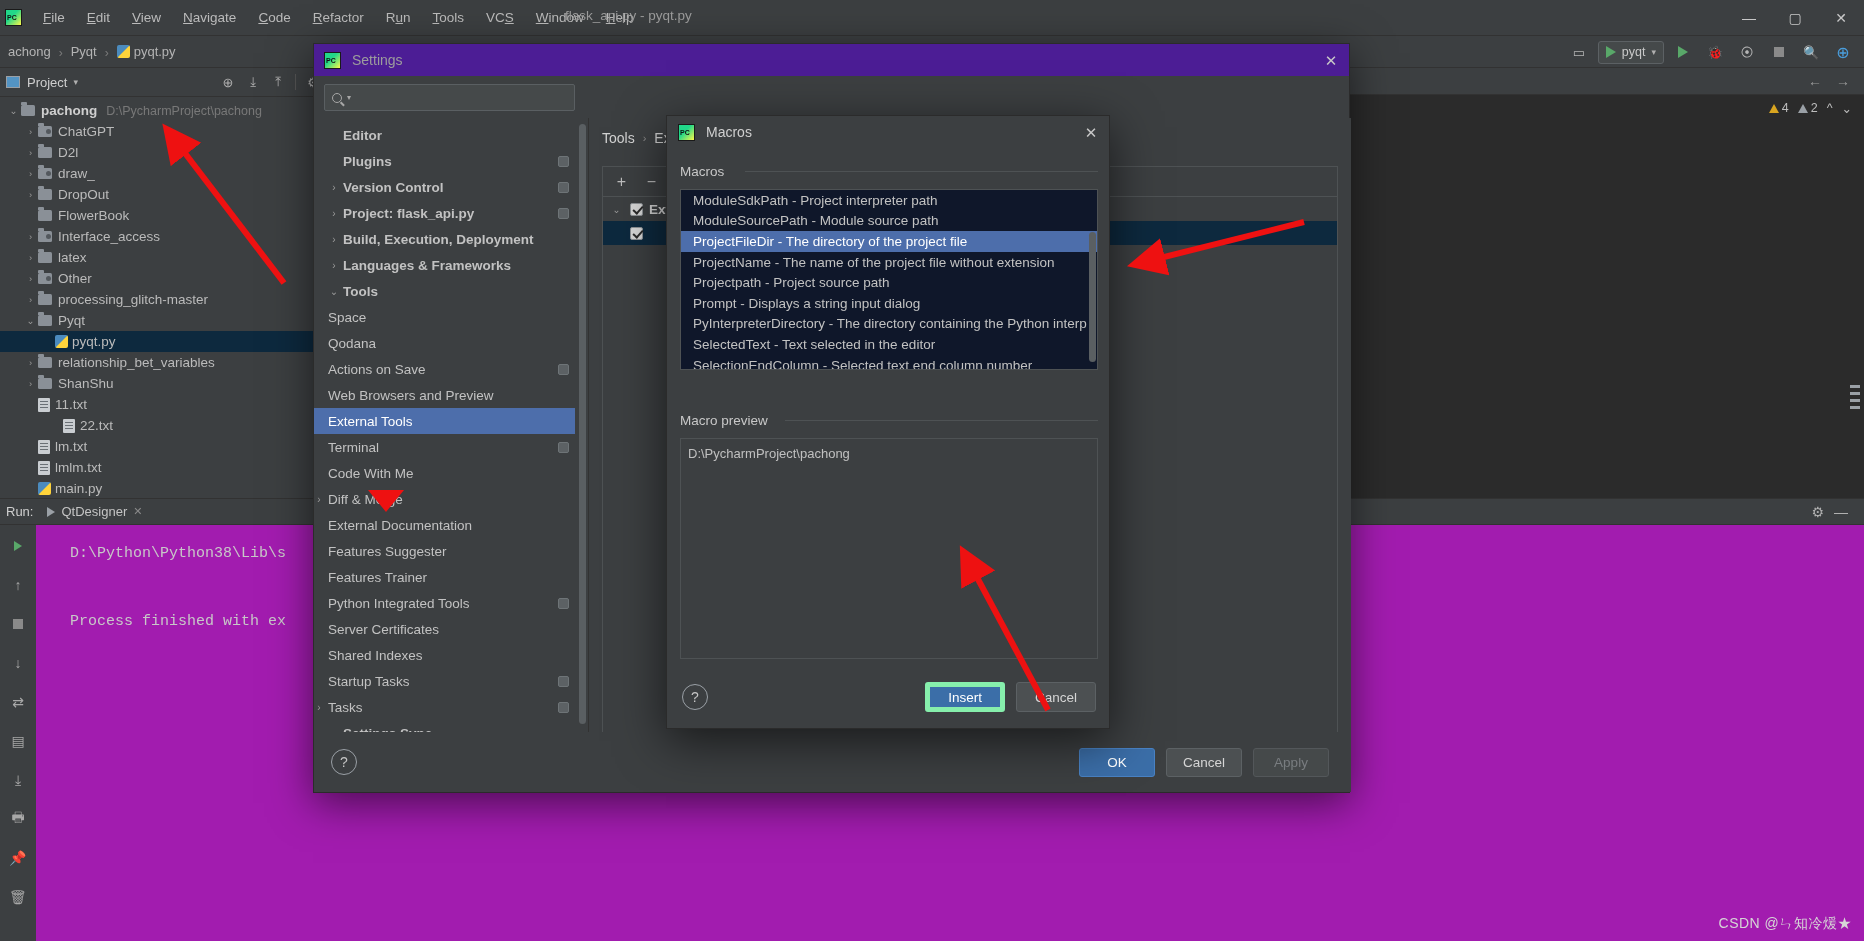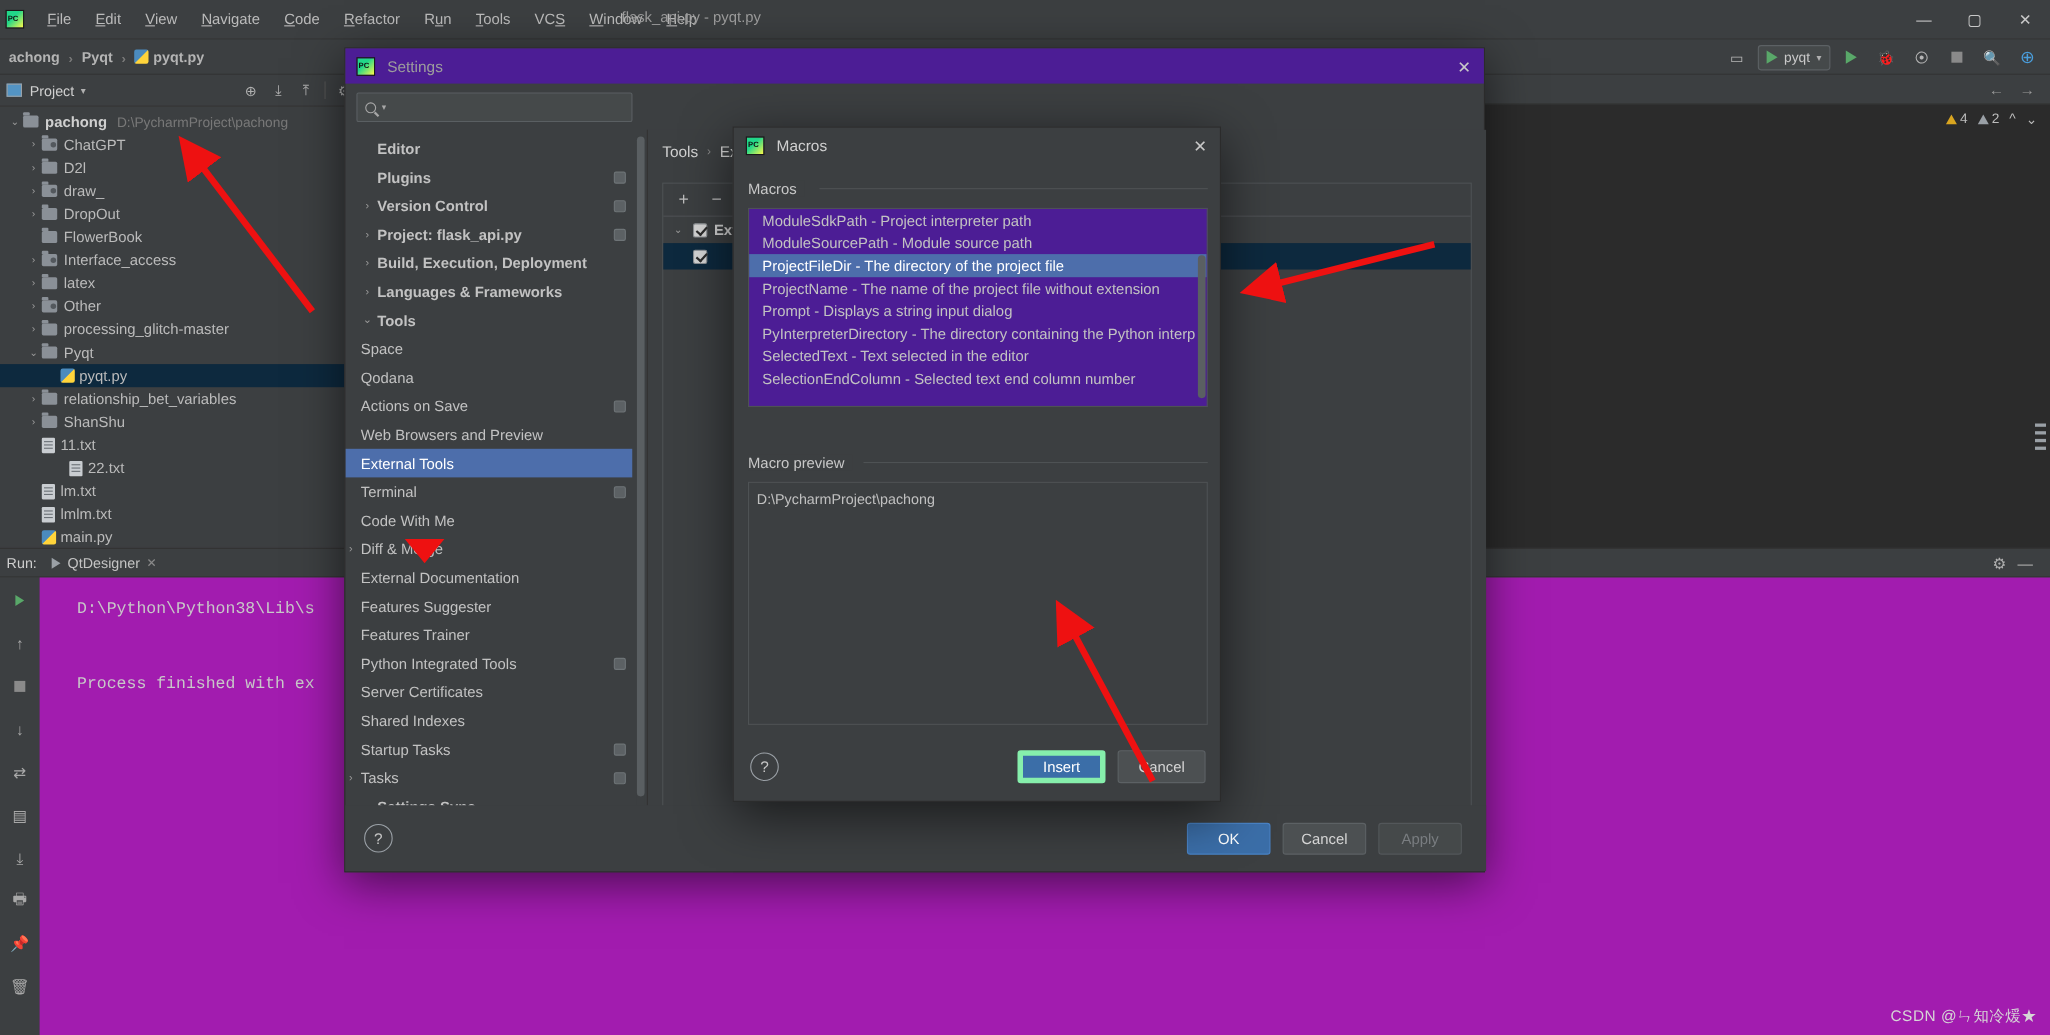--- a/index.html
+++ b/index.html
@@ -45,21 +45,21 @@
     width:46px; height:36px; display:flex; align-items:center; justify-content:center;
     color:#c8c8c8; font-size:14px;
   }
 
   
   .navbar {
     position:absolute; left:0; top:36px; width:1864px; height:32px;
     background:#3c3f41; display:flex; align-items:center;
     border-bottom:1px solid #323232;
   }
-  .crumbs { display:flex; align-items:flex-end; padding-left:4px; gap:2px;font-weight:bold; }
+  .crumbs { display:flex; align-items:flex-end; padding-left:4px; gap:2px; }
   .crumb { font-size:13px; color:#b4b4b4; padding:1px 4px; white-space:nowrap; }
   .crumb-sep { color:#7a7a7a; font-size:12px; padding:0 2px; }
   .py-ic {
     display:inline-block; width:13px; height:13px; margin-right:4px;
     border-radius:2px; vertical-align:-2px;
     background:linear-gradient(135deg,#4b8bbe 0%,#4b8bbe 48%,#ffd43b 52%,#ffd43b 100%);
   }
   .txt-ic {
     display:inline-block; width:12px; height:14px; margin-right:5px;
     background:#c9cdd1; border-radius:1px; vertical-align:-3px; position:relative;
@@ -299,21 +299,21 @@
     display:flex; align-items:center; justify-content:center; color:#c8c8c8; font-size:15px;
   }
   .grp-label{
     position:absolute; left:13px; font-size:13.5px; color:#c8c8c8;
     background:#3c3f41; padding-right:7px;
   }
   .grp-rule{ position:absolute; height:1px; background:#4e5254; }
 
   .mc-list{
     position:absolute; left:13px; top:73px; width:418px; height:181px;
-    background:#4c1d95; border:1px solid #4e5254; overflow:hidden;
+    background:#0f172a; border:1px solid #4e5254; overflow:hidden;
   }
   .mc-item{
     height:20.6px; display:flex; align-items:center; padding-left:12px;
     font-size:13.5px; color:#c2c2c2; white-space:nowrap;
   }
   .mc-item.sel{ background:#4d6eab; color:#ffffff; }
   .mc-scroll{
     position:absolute; right:1px; top:42px; width:7px; height:130px;
     background:#5a5f62; border-radius:4px;
   }
@@ -730,20 +730,21 @@
 
     <div class="grp-label" style="top:48px;">Macros</div>
     <div class="grp-rule" style="left:78px; top:55px; width:353px;"></div>
 
     <div class="mc-list" id="macros-list">
       <div class="mc-scroll"></div>
     <div class="mc-item">ModuleSdkPath - Project interpreter path</div>
         <div class="mc-item">ModuleSourcePath - Module source path</div>
         <div class="mc-item sel">ProjectFileDir - The directory of the project file</div>
         <div class="mc-item">ProjectName - The name of the project file without extension</div>
+        <div class="mc-item">Projectpath - Project source path</div>
         <div class="mc-item">Prompt - Displays a string input dialog</div>
         <div class="mc-item">PyInterpreterDirectory - The directory containing the Python interp</div>
         <div class="mc-item">SelectedText - Text selected in the editor</div>
         <div class="mc-item">SelectionEndColumn - Selected text end column number</div>
       </div>
 
     <div class="grp-label" style="top:297px;">Macro preview</div>
     <div class="grp-rule" style="left:118px; top:304px; width:313px;"></div>
 
     <div class="mc-preview">

